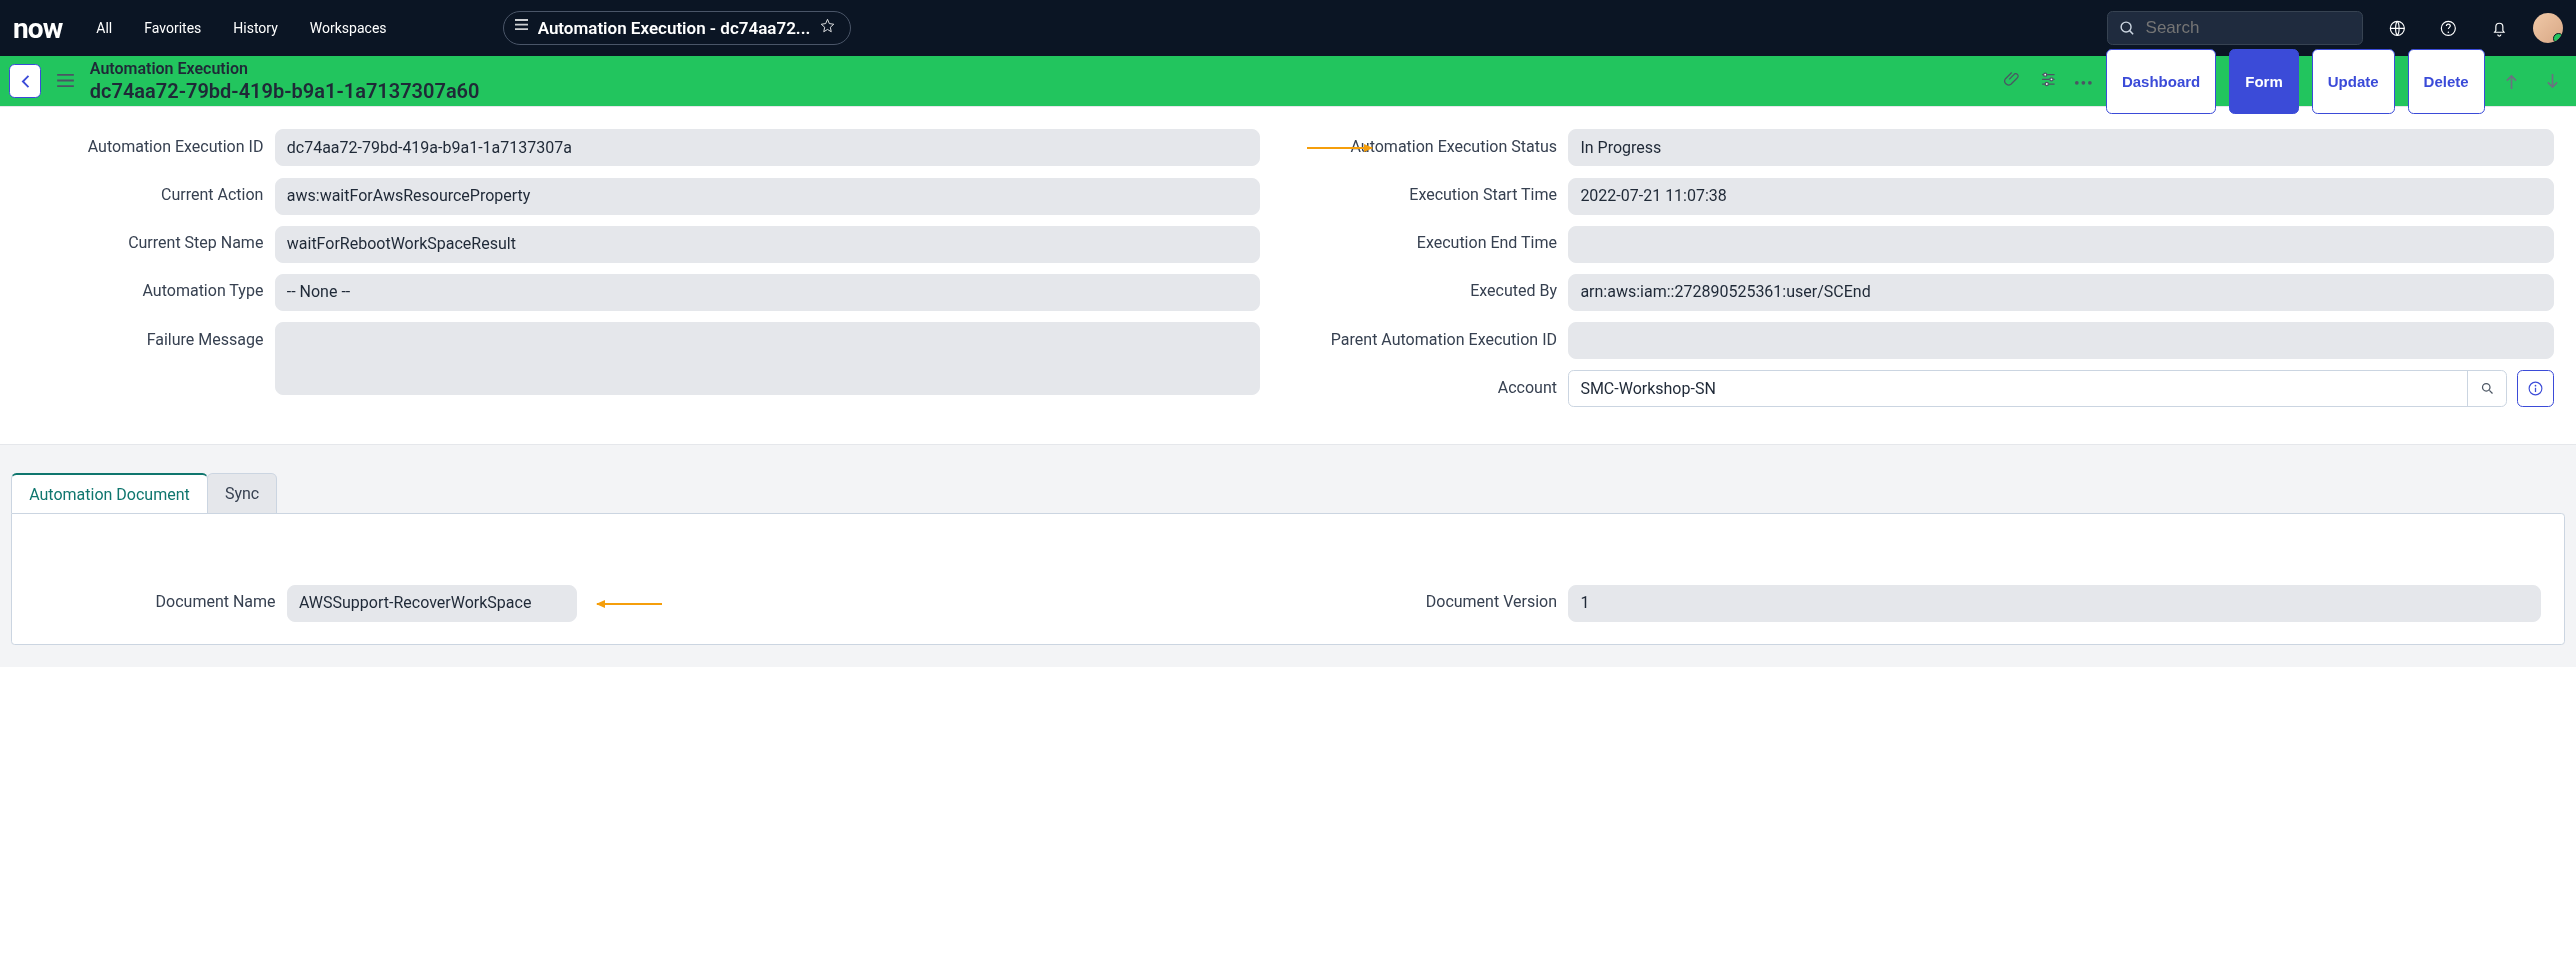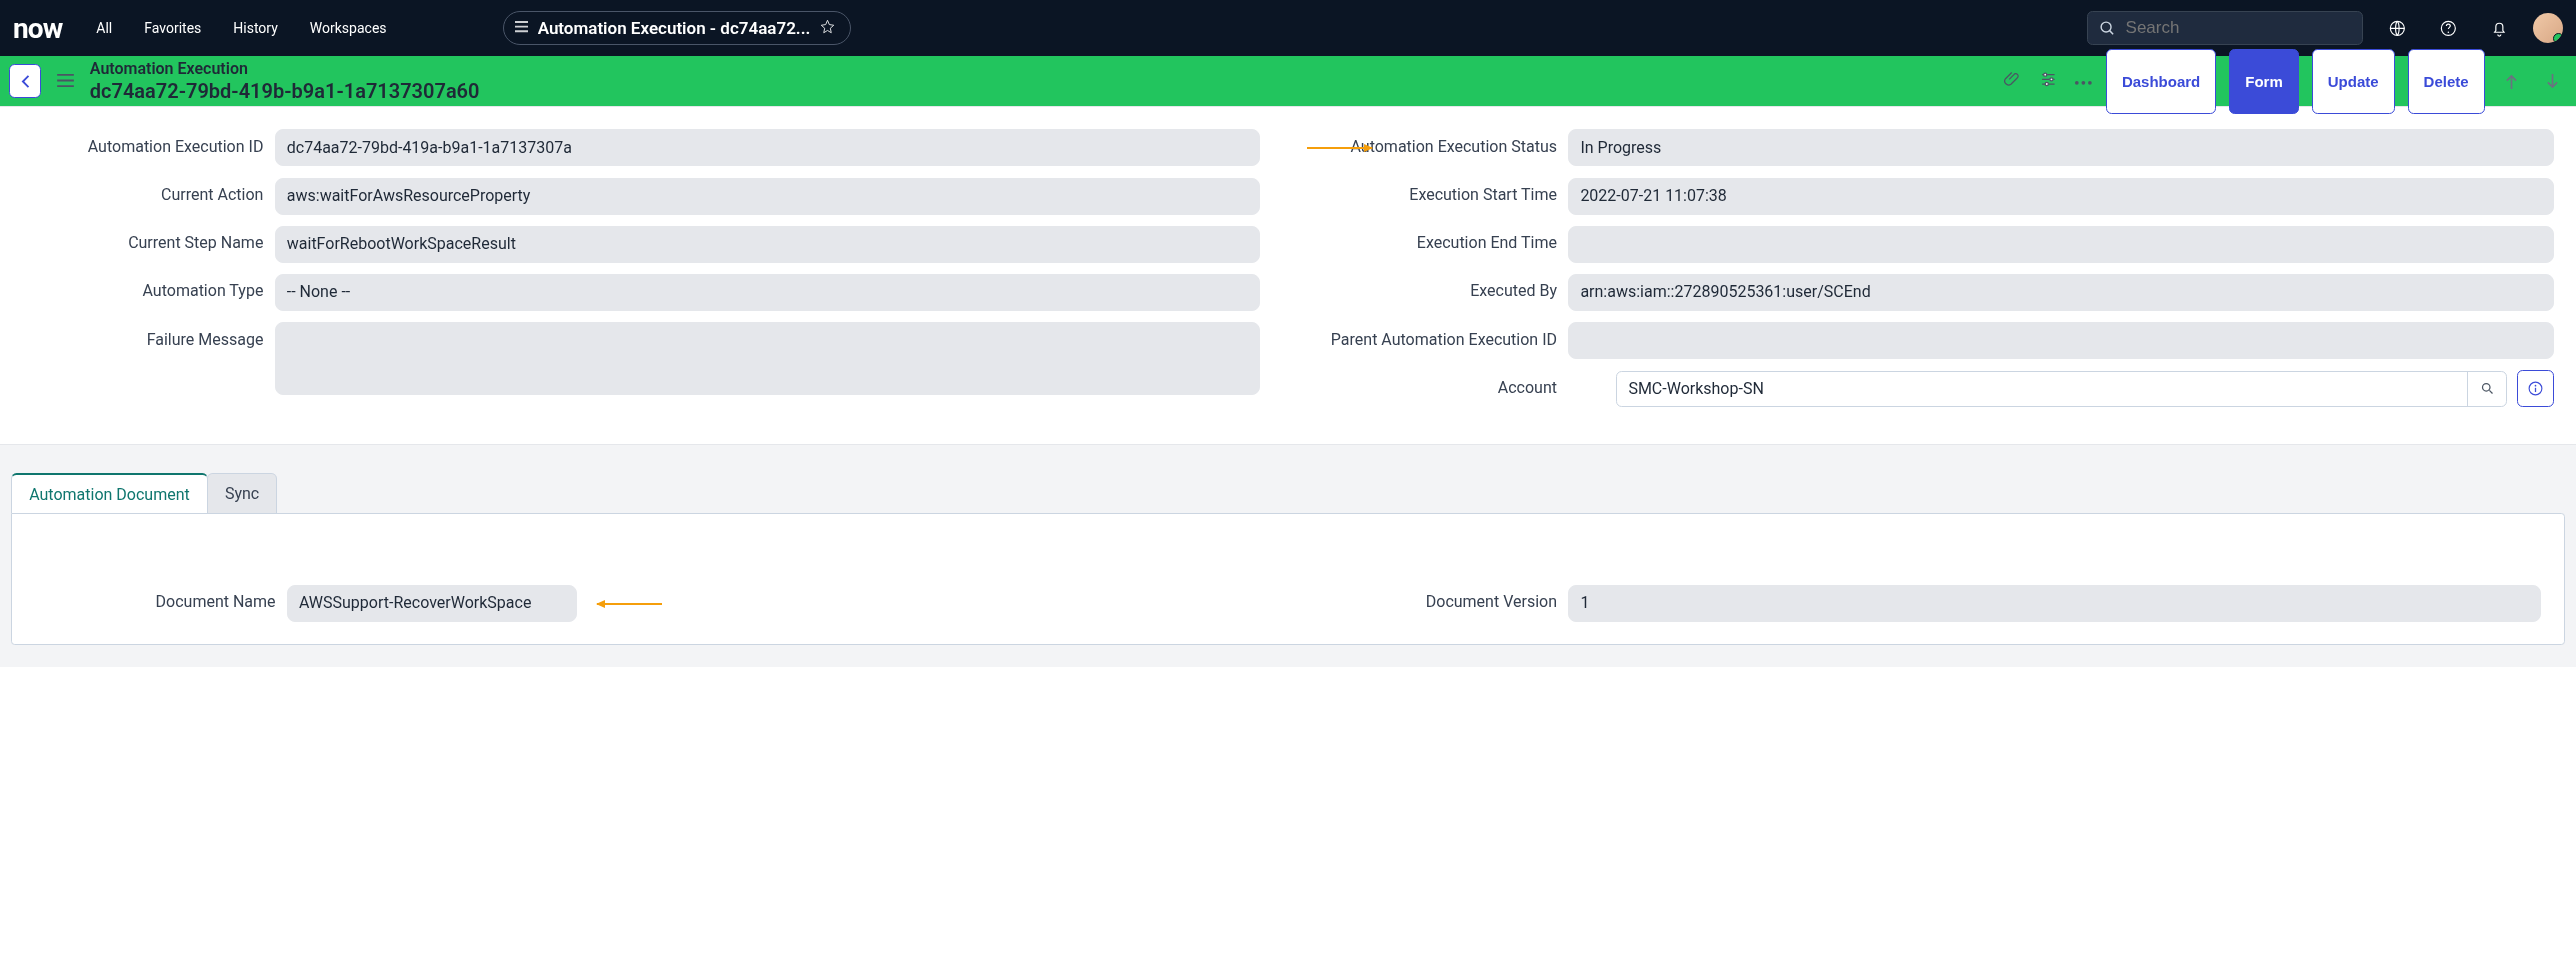--- a/index.html
+++ b/index.html
@@ -27,21 +27,21 @@
     }
     .navlink {
       color: #fff;
       font-size: 14px;
       cursor: pointer;
       padding: 5.6px 7.5px;
     }
     .nav-spacer1 { flex: 0 0 75px; }
     .pill {
       display: flex;
-      align-items: center;
+      align-items: flex-start;
       gap: 9.4px;
       border: 0.9px solid #4a5568;
       border-radius: 934px;
       padding: 5.6px 15px 5.6px 11.2px;
       color: #fff;
       font-weight: 600;
       font-size: 17px;
       max-width: 393px;
     }
     .pill .ham { font-size: 13px; opacity: .8;}
@@ -49,21 +49,21 @@
     .pill .star { font-size: 15px; opacity: .9; }
     .nav-flex { flex: 1; }
     .search-box {
       display: flex;
       align-items: center;
       gap: 9.4px;
       background: #1f2b3e;
       border: 0.9px solid #374352;
       border-radius: 5.6px;
       padding: 5.6px 11.2px;
-      width: 276px;
+      width: 256px;
     }
     .search-box input {
       background: transparent;
       border: none;
       color: #cbd5e1;
       font-size: 17px;
       outline: none;
       width: 100%;
     }
     .search-box svg { flex-shrink: 0; }
@@ -155,21 +155,21 @@
       color:#1f2937;
       min-height: 37px;
       white-space:nowrap; overflow:hidden; text-overflow:ellipsis;
     }
     .input-ro.tall { min-height: 73px; white-space:normal;}
     .input-ro.focused {
       background:#fff;
       outline: 2.8px solid #3b4bd8;
       border-color:#3b4bd8;
     }
-    .ref-wrap { flex:1; display:flex; gap:9.4px; align-items:center;margin-left:48px;}
+    .ref-wrap { flex:1; display:flex; gap:9.4px; }
     .ref-input {
       flex:1;
       display:flex;
       border:0.9px solid #cbd5e1;
       border-radius:5.6px;
       overflow:hidden;
       background:#fff;
     }
     .ref-input .val { flex:1; padding:7.5px 11.2px; font-size:16px; }
     .ref-input .lookup {

